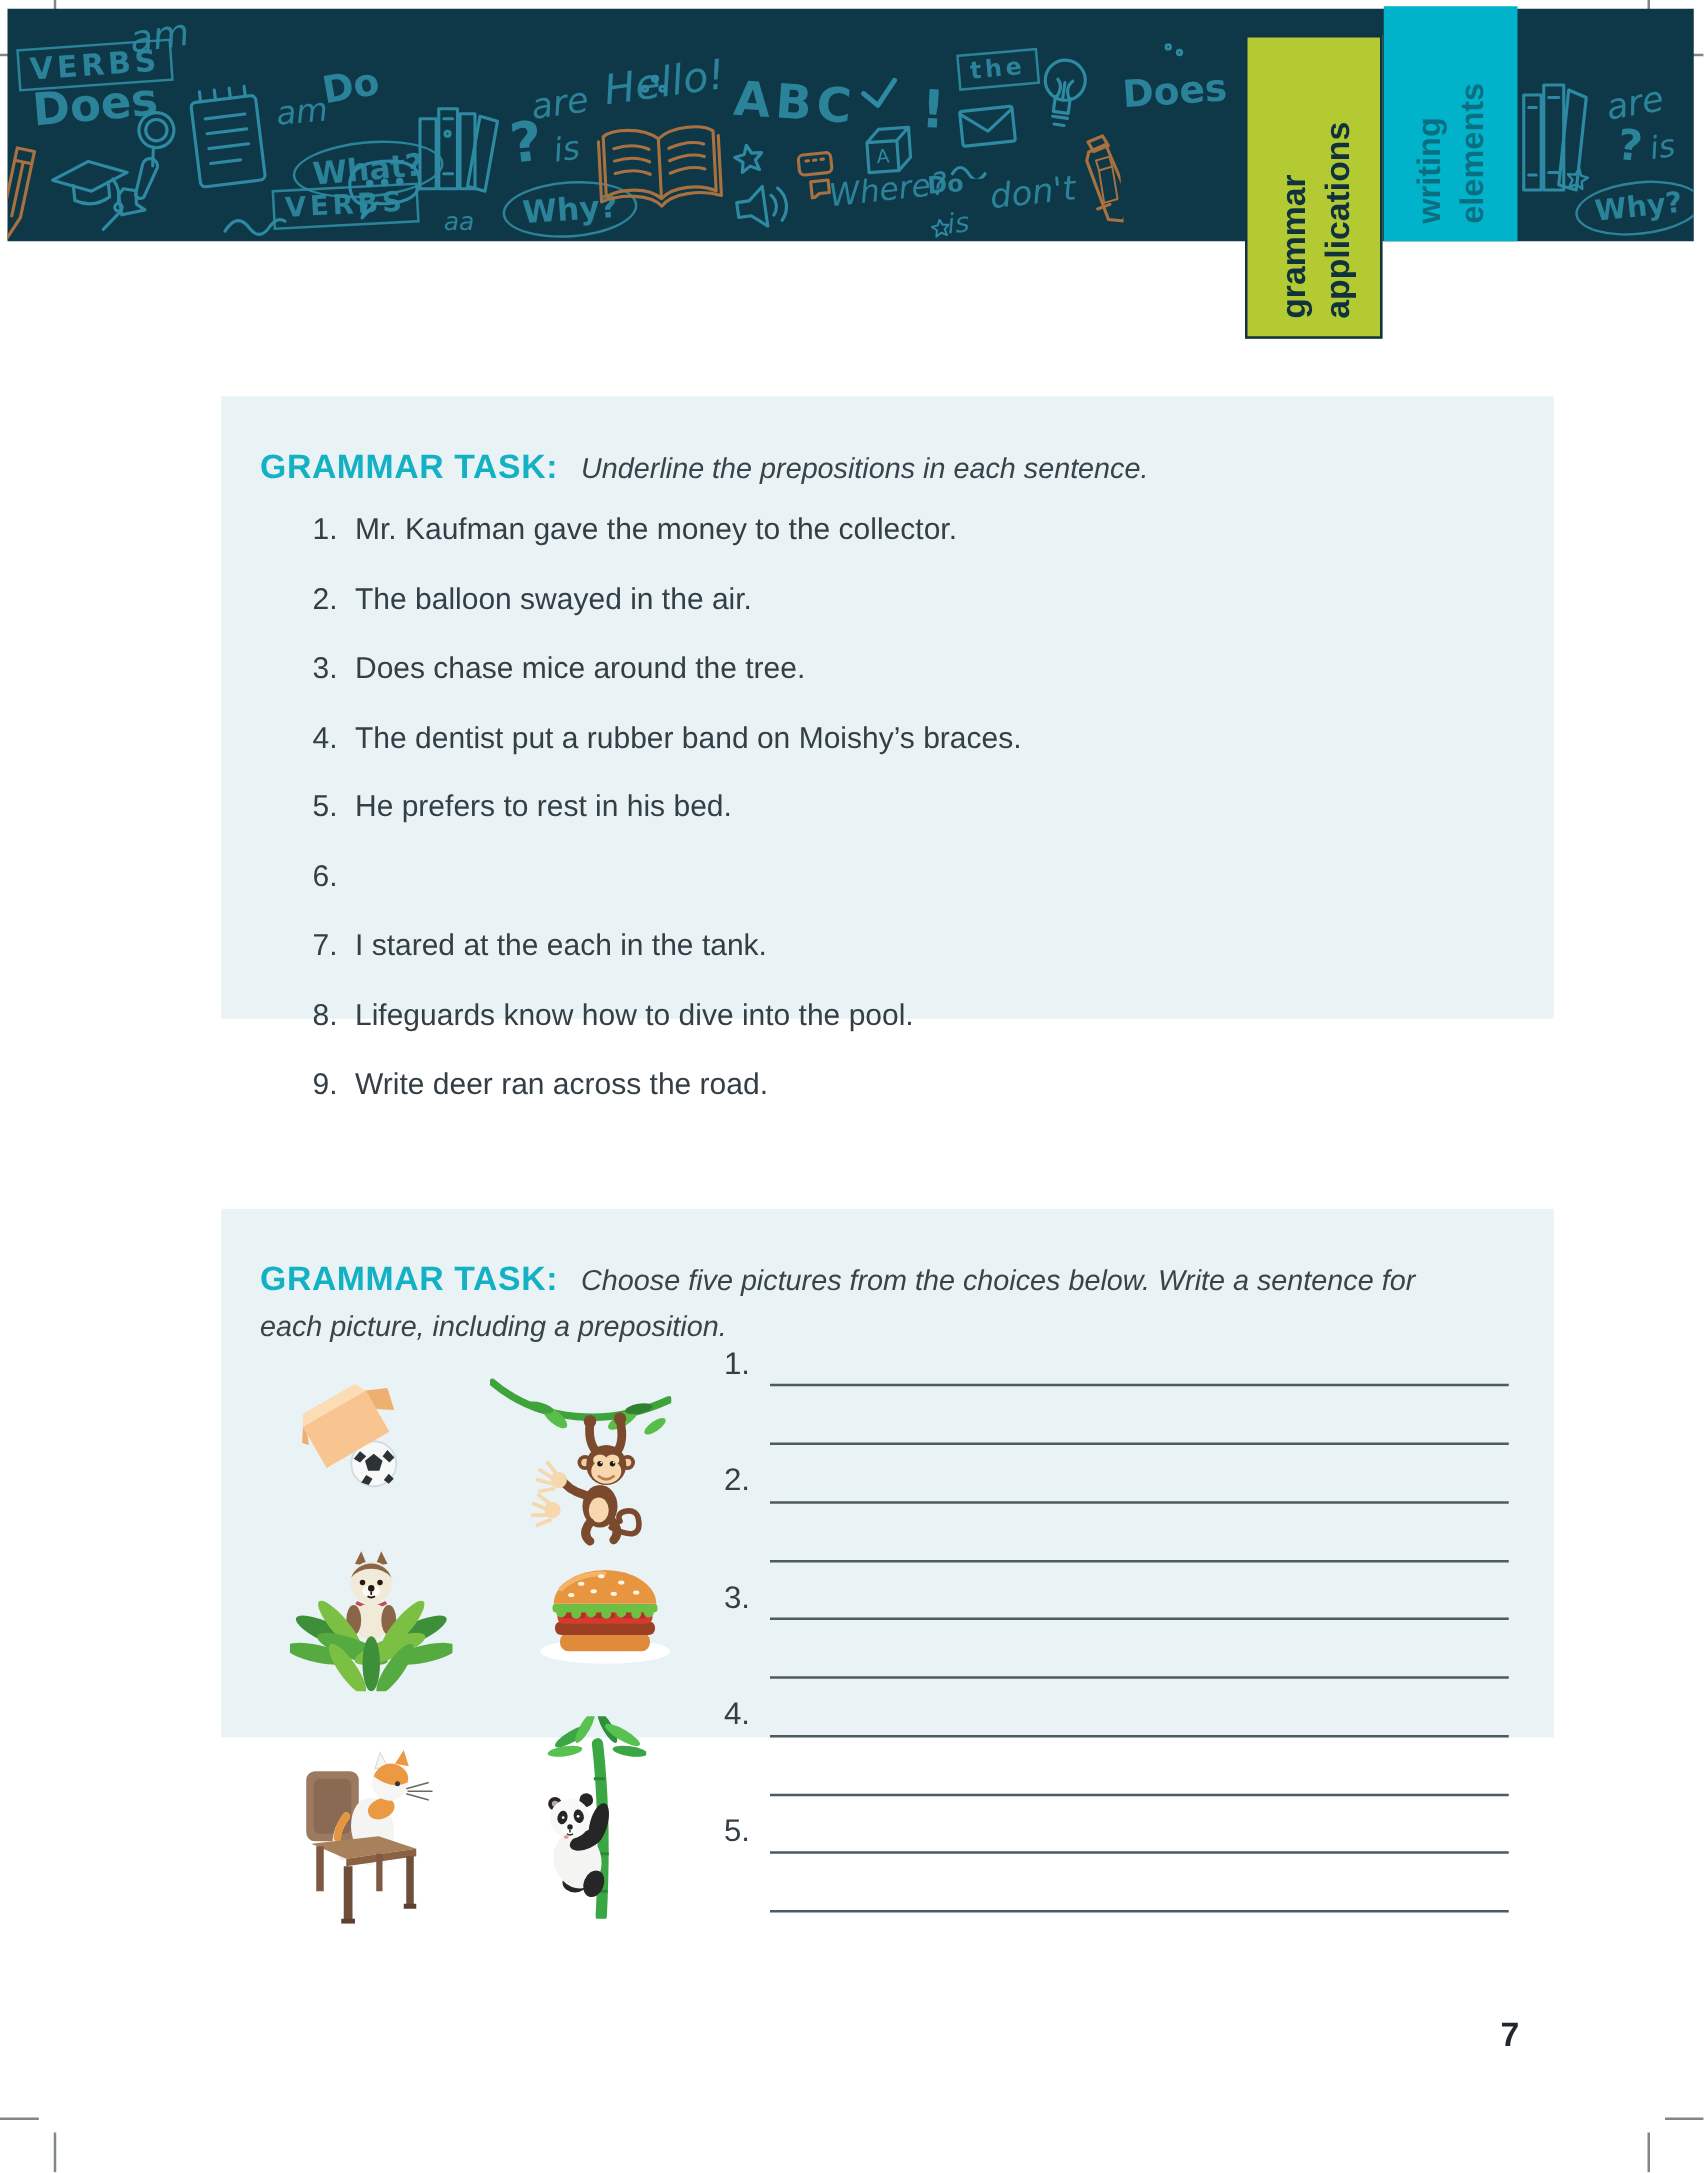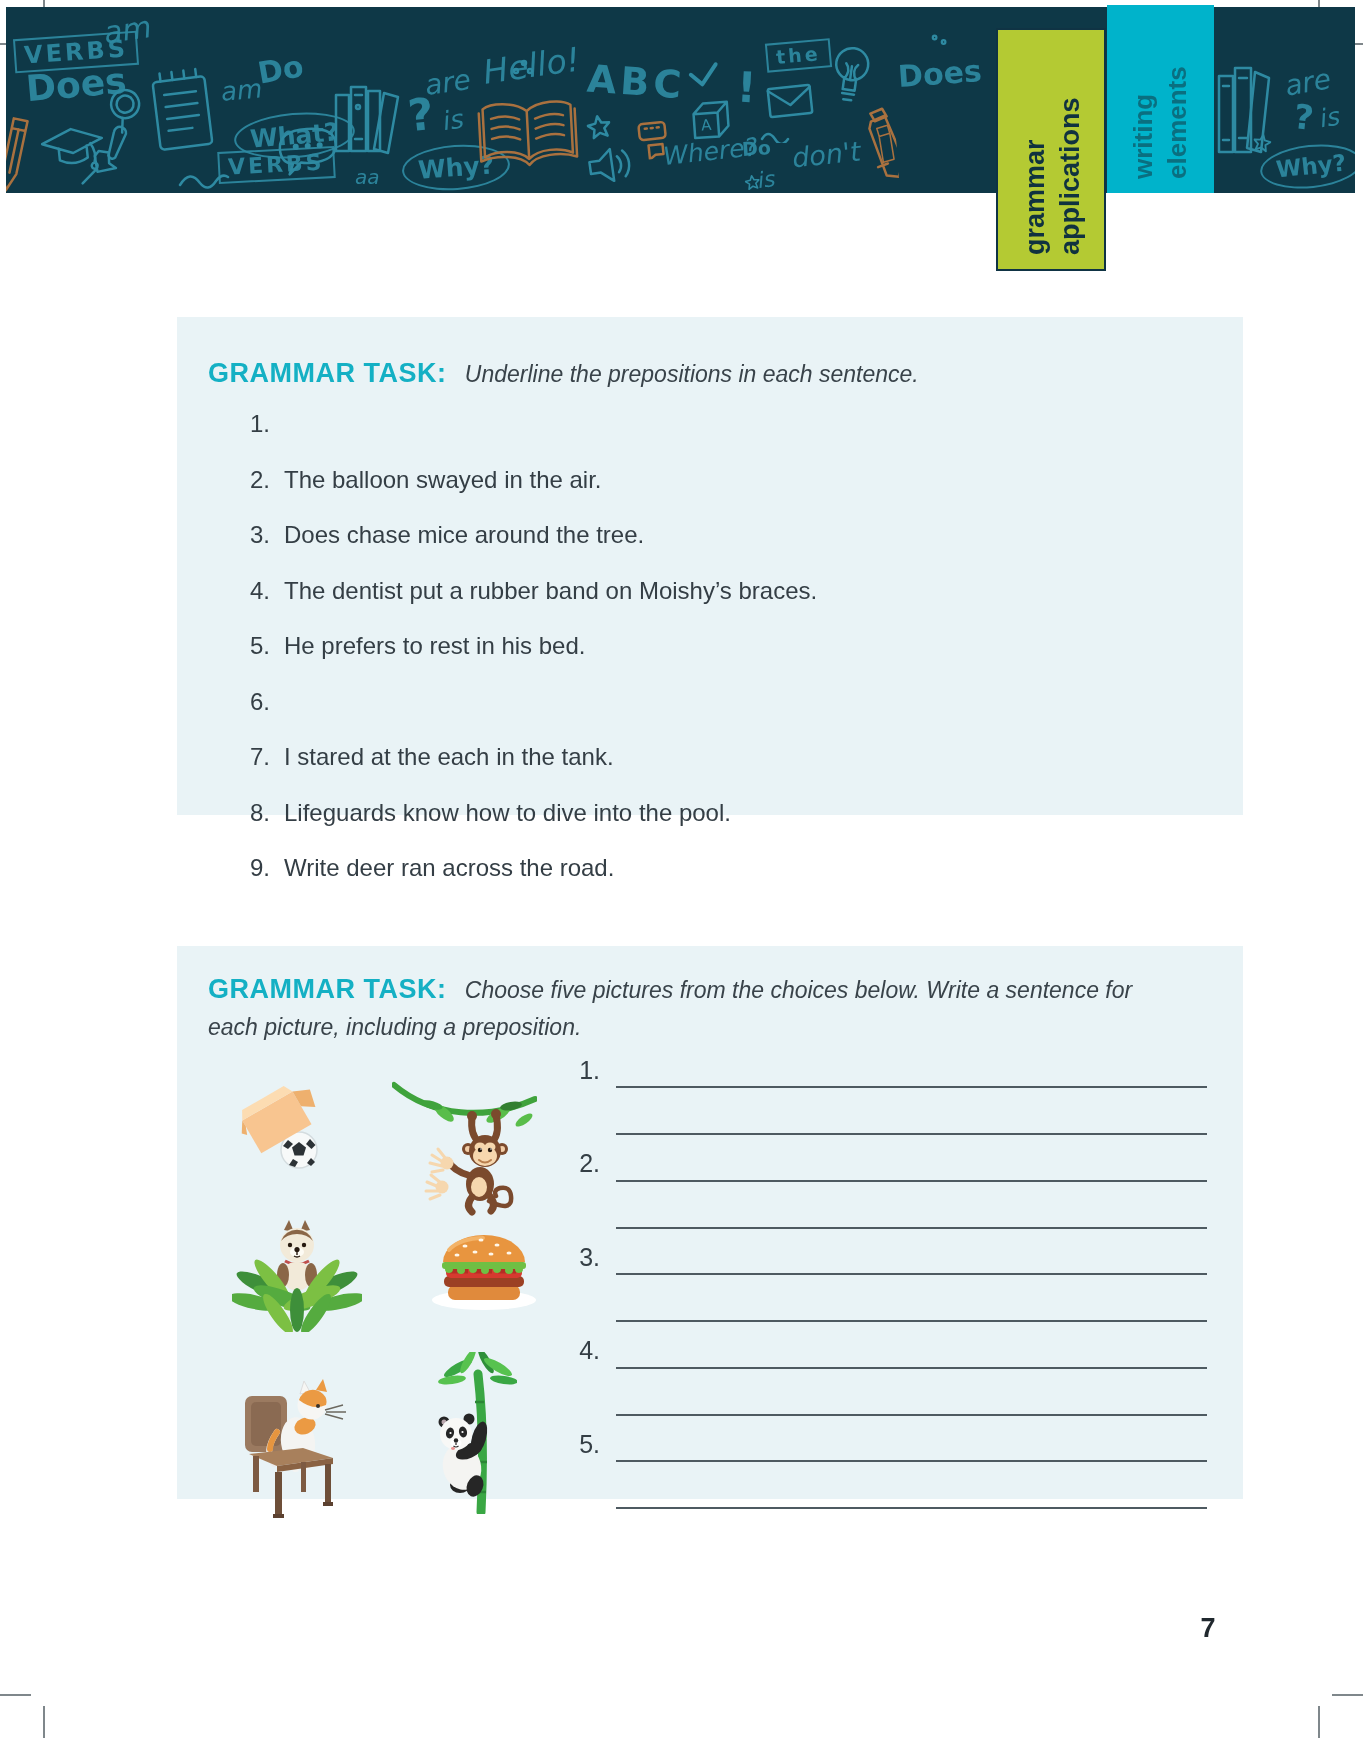--- a/index.html
+++ b/index.html
@@ -31,21 +31,21 @@
   .tab-writing{left:1107px;top:5px;width:107px;height:188px;background:#00b3cb;}
   .vlabel{position:absolute;top:0;left:0;transform-origin:0 0;white-space:pre-line;font-weight:bold;}
   .vlabel.g{width:243px;height:110px;transform:rotate(-90deg) translateX(-243px);
             font-size:27px;line-height:35px;padding:20px 0 0 18px;box-sizing:border-box;color:#10323f;}
   .vlabel.w{width:188px;height:107px;transform:rotate(-90deg) translateX(-188px);
             font-size:26px;line-height:34px;padding:19px 0 0 14px;box-sizing:border-box;color:#0a6f80;}
 
   
   .panel{position:absolute;left:177px;width:1066px;background:#e9f3f6;box-sizing:border-box;}
   .panel1{top:317px;height:498px;padding:38px 36px 0 31px;}
-  .panel2{top:946px;height:553px;padding:25px 36px 0 31px;}
+  .panel2{top:967px;height:423px;padding:38px 36px 0 31px;}
   .task-head{margin:0;font-size:23px;line-height:37px;color:#39434a;max-width:1002px;}
   .task-label{color:#14b0c4;font-weight:800;font-size:27px;letter-spacing:.5px;font-style:normal;margin-right:12px;}
   .task-instr{font-style:italic;}
   ol.sentences{list-style:none;margin:14px 0 0 10px;padding:0;}
   ol.sentences li{display:flex;font-size:24px;line-height:33px;color:#343e45;margin-bottom:22.5px;}
   ol.sentences .num{width:52px;text-align:right;margin-right:14px;flex:none;}
 
   
   .blank-num{position:absolute;width:60px;text-align:right;font-size:25px;line-height:31px;color:#343e45;}
   .blank-line{position:absolute;left:439px;width:591px;height:2px;background:#4e5a61;}
@@ -250,20 +250,21 @@
   </div>
 
   <div class="panel panel1">
     <p class="task-head">
       <span class="task-label">GRAMMAR TASK:</span>
       <span class="task-instr">Underline the prepositions in each sentence.</span>
     </p>
     <ol class="sentences">
       <li>
           <span class="num">1.</span>
+          <span>Mr. Kaufman gave the money to the collector.</span>
         </li>
       <li>
           <span class="num">2.</span>
           <span>The balloon swayed in the air.</span>
         </li>
       <li>
           <span class="num">3.</span>
           <span>Does chase mice around the tree.</span>
         </li>
       <li>

